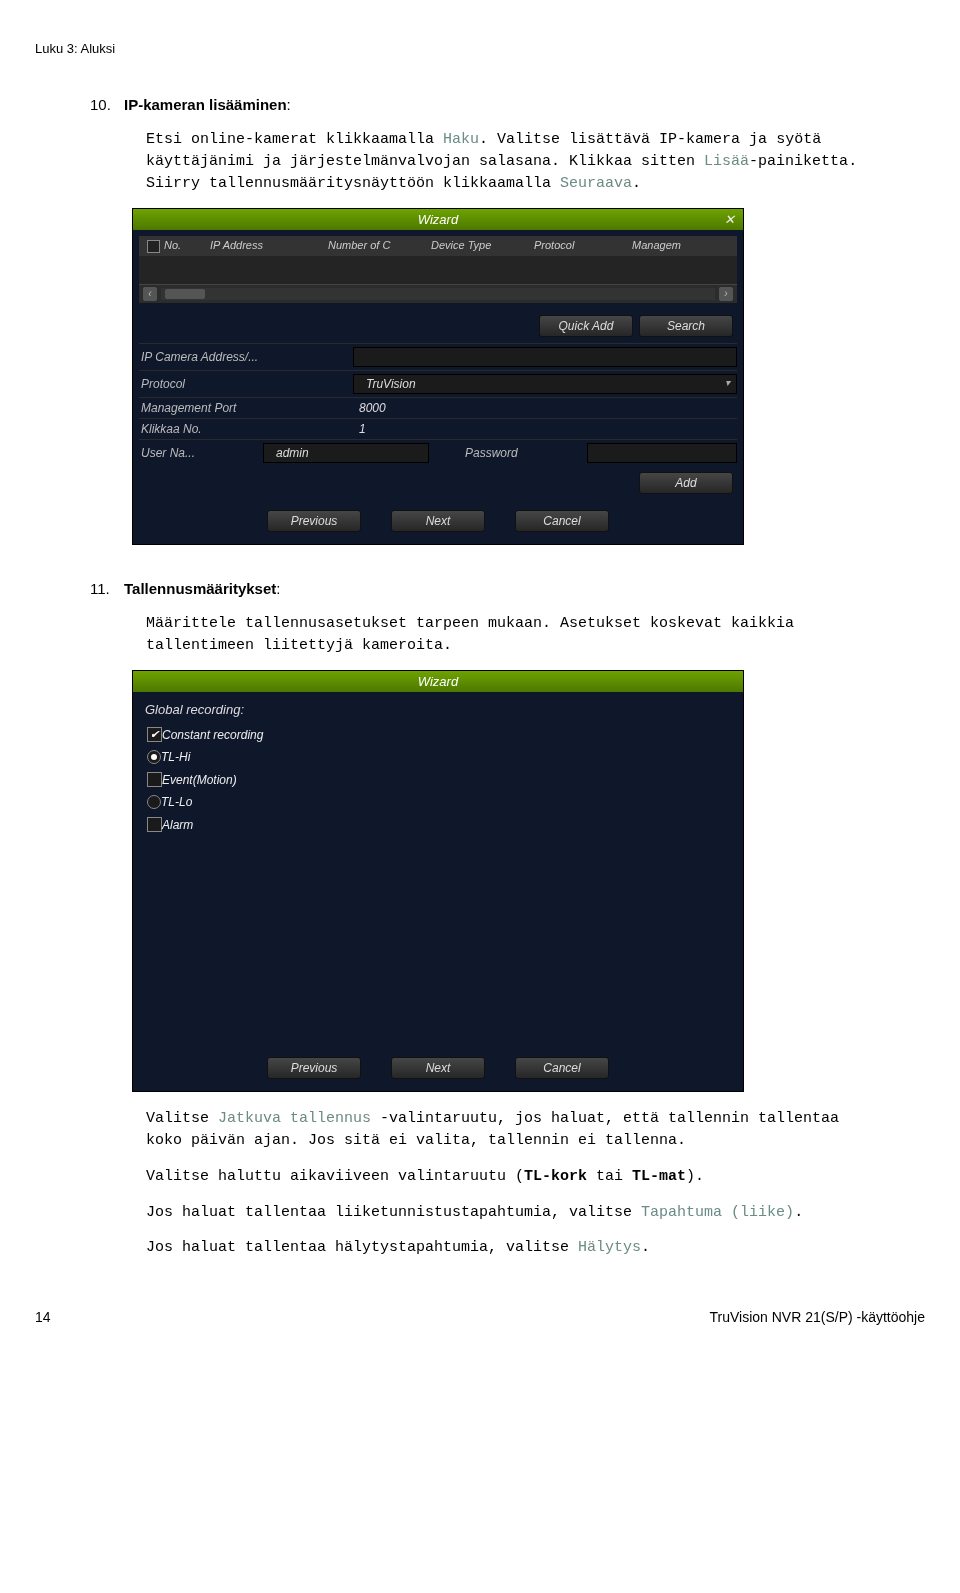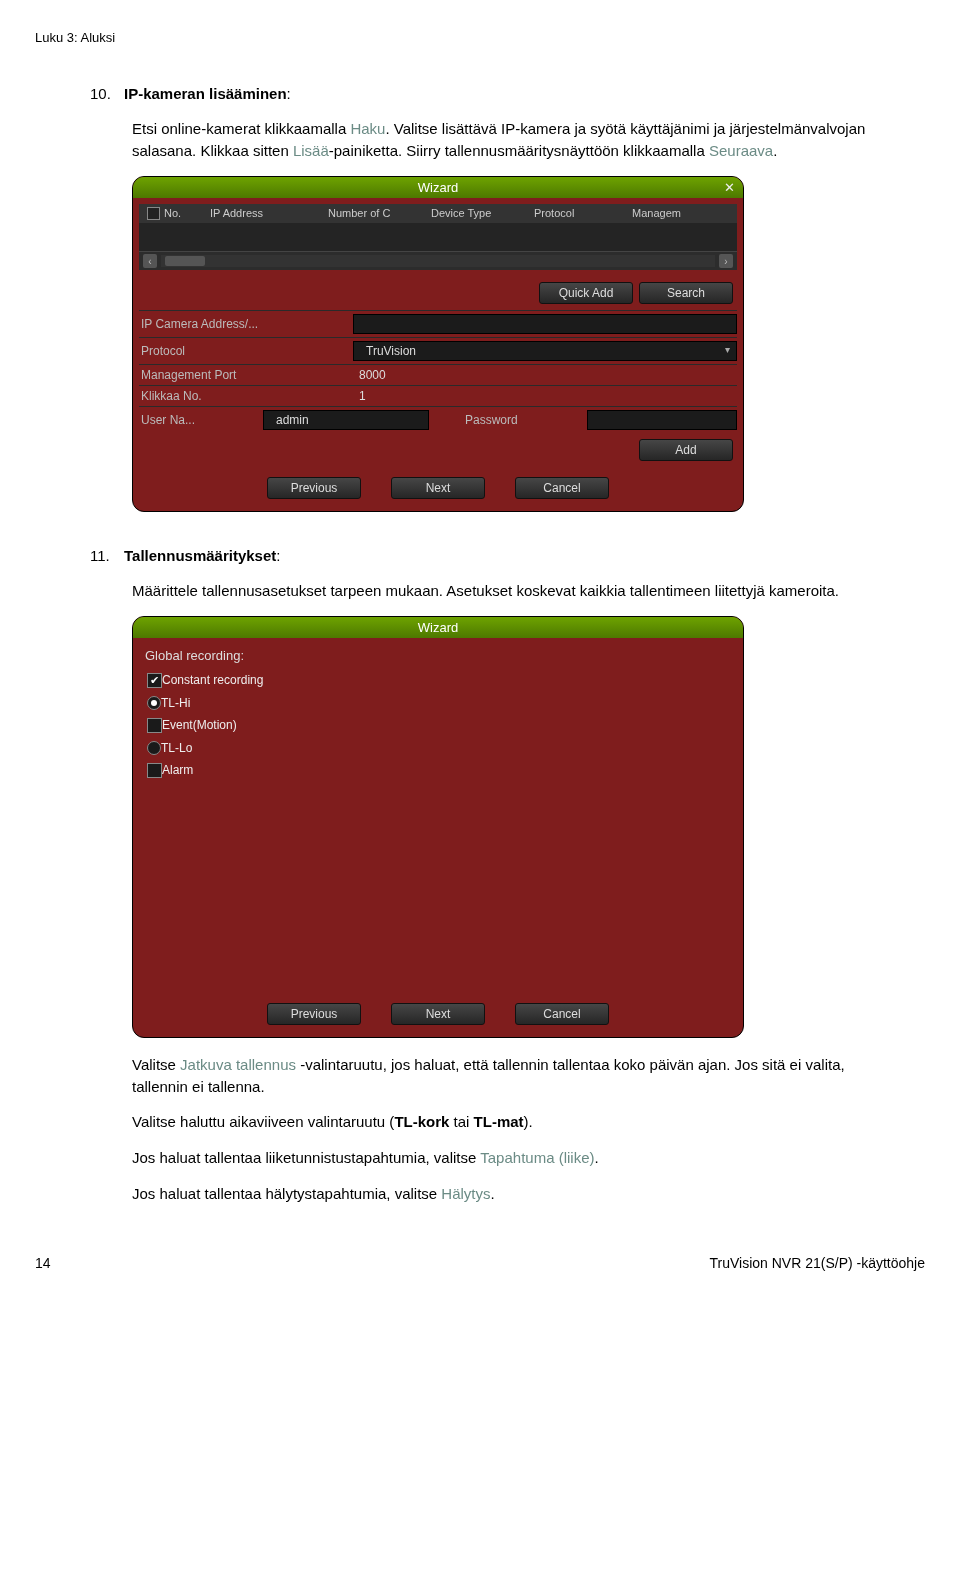--- a/index.html
+++ b/index.html
@@ -11,48 +11,49 @@
     background: #fff;
     width: 960px;
   }
   .page {
     padding: 30px 90px 30px 90px;
     box-sizing: border-box;
   }
   .breadcrumb {
     font-size: 13px;
     margin-bottom: 40px;
-    margin-top:0;
+    margin-top:11px;
     margin-left: -55px;
   }
   .num-para { margin-bottom: 16px; }
-  .para-body { margin-left: 42px; line-height: 1.45; margin-bottom: 14px; }
+  .para-body { margin-left: 56px; line-height: 1.45; margin-bottom: 14px; font-family: Liberation Mono, monospace; }
   .num { display:inline-block; width:34px; vertical-align:top; }
   .heading-text { font-weight:bold; }
   .link-text { color: #6b8b85; }
   .bold { font-weight: bold; }
   .footer {
     display:flex;
     justify-content:space-between;
     font-size:14px;
     margin-top:50px;
     margin-left:-55px;
     margin-right:-55px;
   }
 
   
   .ui-panel {
-    background:#7f1d1d;
+    background:#0f172a;
     color:#ccc;
     border:1px solid #000;
-    border-radius:12px;
+    border-radius:0;
     overflow:hidden;
     margin: 0 0 16px 42px;
     width:610px;
     font-size:12px;
+    font-style:italic;
   }
   .wizard-bar{
     background:linear-gradient(#6ea300,#4d7800);
     text-align:center;
     color:#fff;
     font-size:13px;
     padding:3px 0;
     position:relative;
   }
   .wizard-close{ position:absolute; right:8px; top:3px; color:#eee; font-size:13px; }

